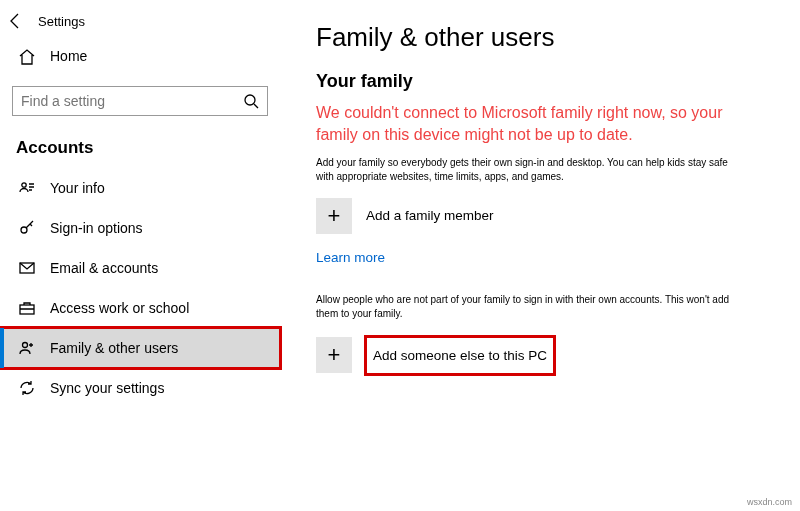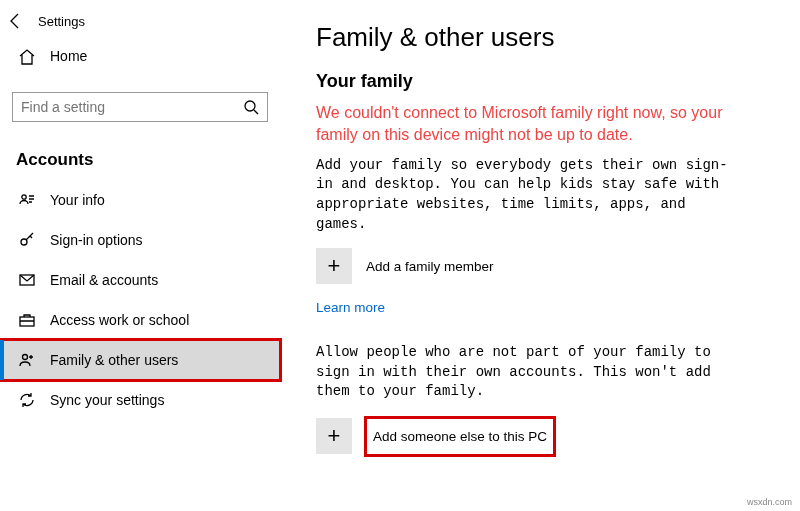--- a/index.html
+++ b/index.html
@@ -4,36 +4,36 @@
 <style>
 * { box-sizing: border-box; margin: 0; padding: 0; font-family: "Segoe UI", Arial, sans-serif; }
 body { width: 800px; height: 511px; background: #fff; overflow: hidden; position: relative; }
 .layout { display: flex; height: 100%; }
 .sidebar { width: 280px; background: #fff; display: flex; flex-direction: column; }
 .topbar { display: flex; align-items: center; padding: 12px 14px 8px 6px; gap: 14px; }
 .back-icon { width: 18px; height: 18px; display: flex; align-items: center; justify-content: center; cursor: pointer; }
 .title { font-size: 13px; color: #000; }
 .home-row { display: flex; align-items: flex-start; gap: 14px; padding: 10px 18px; cursor: pointer; }
 .home-row .lbl { font-size: 14px; }
-.search-wrap { margin: 12px 12px; border: 1px solid #999; height: 30px; display: flex; align-items: center; padding: 0 8px; }
+.search-wrap { margin: 6px 12px; border: 1px solid #999; height: 30px; display: flex; align-items: center; padding: 0 8px; }
 .search-wrap input { border: none; outline: none; flex: 1; font-size: 14px; background: transparent; }
 .search-wrap .sicon { width: 16px; height: 16px; }
 .cat { font-size: 17px; font-weight: 600; padding: 16px 16px 10px 16px; }
 .nav { list-style: none; }
 .nav li { display: flex; align-items: center; gap: 14px; padding: 11px 18px; font-size: 14px; cursor: pointer; position: relative; }
 .nav li.active { background: #d9d9d9; }
 .nav li.active::before { content: ""; position: absolute; left: 0; top: 0; bottom: 0; width: 4px; background: #0078d4; }
 .nav li.highlight { outline: 3px solid #d40000; outline-offset: -1px; }
 .nav .icon { width: 18px; height: 18px; display: flex; align-items: center; justify-content: center; }
 
 .main { flex: 1; padding: 22px 40px 0 36px; overflow: hidden; }
 .main h1 { font-size: 26px; font-weight: 400; margin-bottom: 18px; }
 .main h2 { font-size: 18px; font-weight: 600; margin-bottom: 10px; }
 .err { color: #ef4444; font-size: 16px; line-height: 1.4; margin-bottom: 9px; max-width: 420px; }
-.desc { font-size: 14px; line-height: 1.4; margin-bottom: 14px; max-width: 420px; font-family: Liberation Mono, monospace; }
+.desc { font-size: 10px; line-height: 1.4; margin-bottom: 14px; max-width: 420px; }
 .add-row { display: flex; align-items: center; gap: 14px; margin-bottom: 14px; }
 .plus { width: 36px; height: 36px; background: #e5e5e5; display: flex; align-items: center; justify-content: center; font-size: 22px; font-weight: 300; cursor: pointer; }
 .add-lbl { font-size: 13.5px; }
 .link { color: #0066cc; font-size: 13.5px; cursor: pointer; margin-bottom: 28px; display: inline-block; }
 .red-box { border: 3px solid #d40000; display: inline-block; padding: 10px 6px; margin-left: -2px; }
 .watermark { position: absolute; bottom: 4px; right: 8px; font-size: 9px; color: #888; }
 svg { stroke: #000; stroke-width: 1.3; fill: none; }
 </style>
 </head>
 <body>

